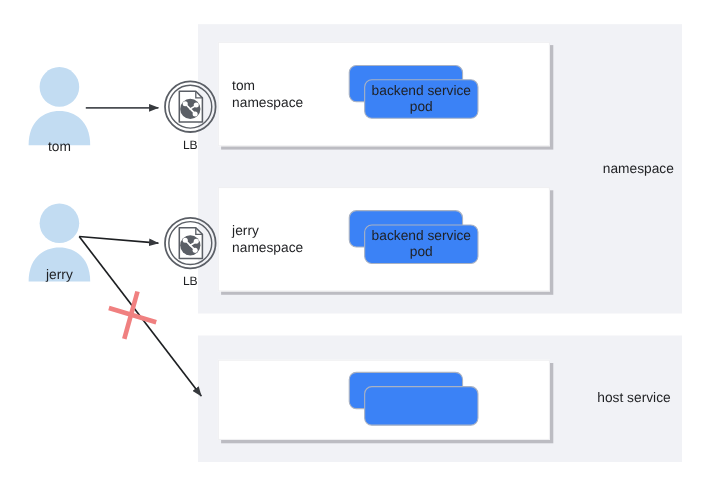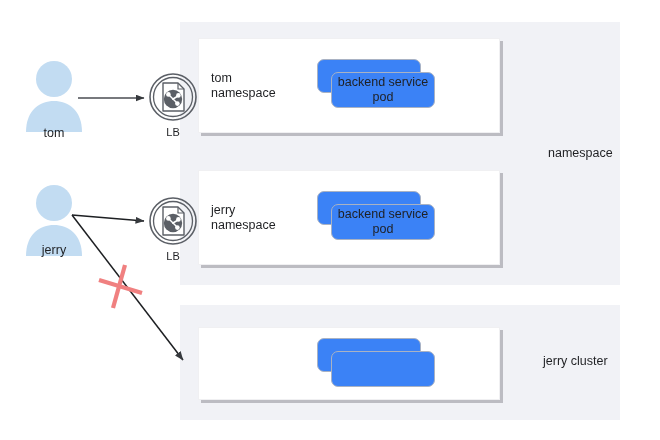--- a/index.html
+++ b/index.html
@@ -131,21 +131,21 @@
 <body>
 
 <div id="stage">
 
   <div id="vcluster-panel" class="cluster-panel"></div>
 
   <div id="hostcluster-panel" class="cluster-panel"></div>
 
   <div id="vcluster-label" class="cluster-label">namespace</div>
 
-  <div id="hostcluster-label" class="cluster-label">jerry cluster</div>
+  <div id="hostcluster-label" class="cluster-label">host service</div>
 
   <div id="tom-namespace-box" class="ns-box">
     <div class="ns-label">tom
 namespace</div>
     <div id="tom-pod-stack" class="pod-stack">
       <div class="pod-rect pod-rect-back"></div>
       <div class="pod-rect pod-rect-front">
         <div class="pod-label">backend service
 pod</div>
       </div>

